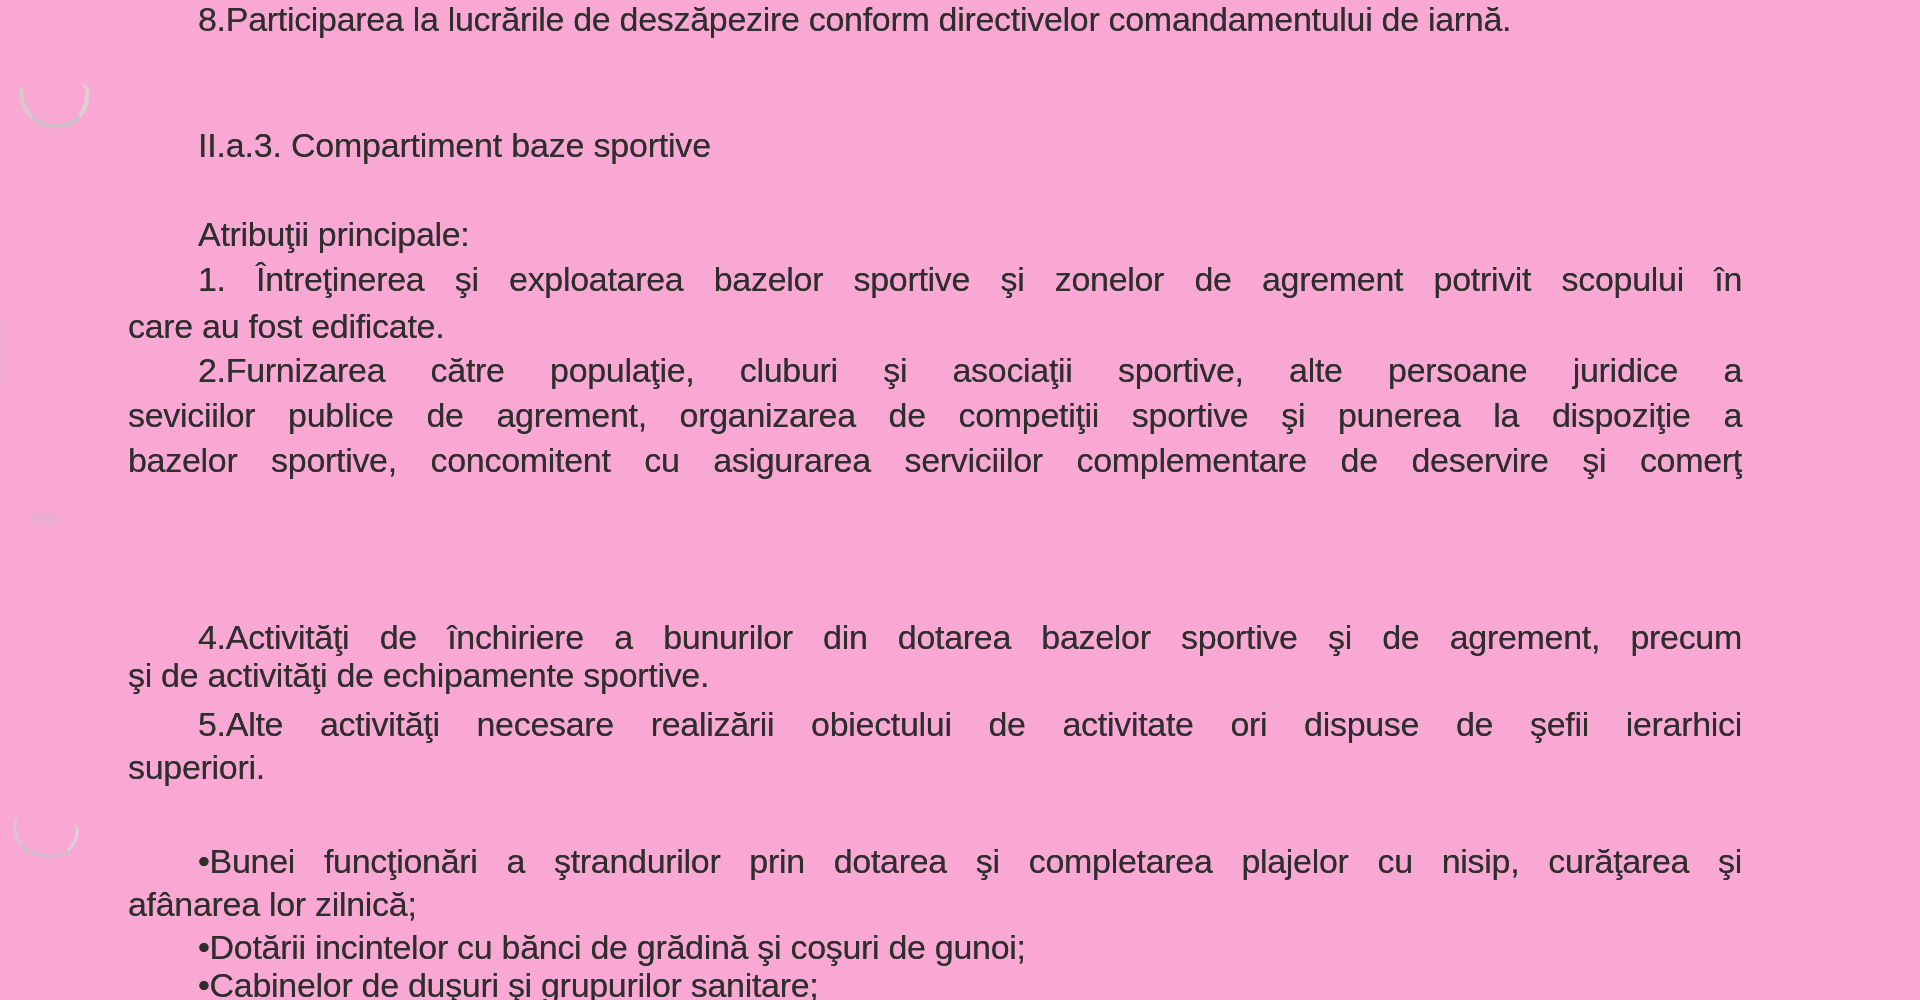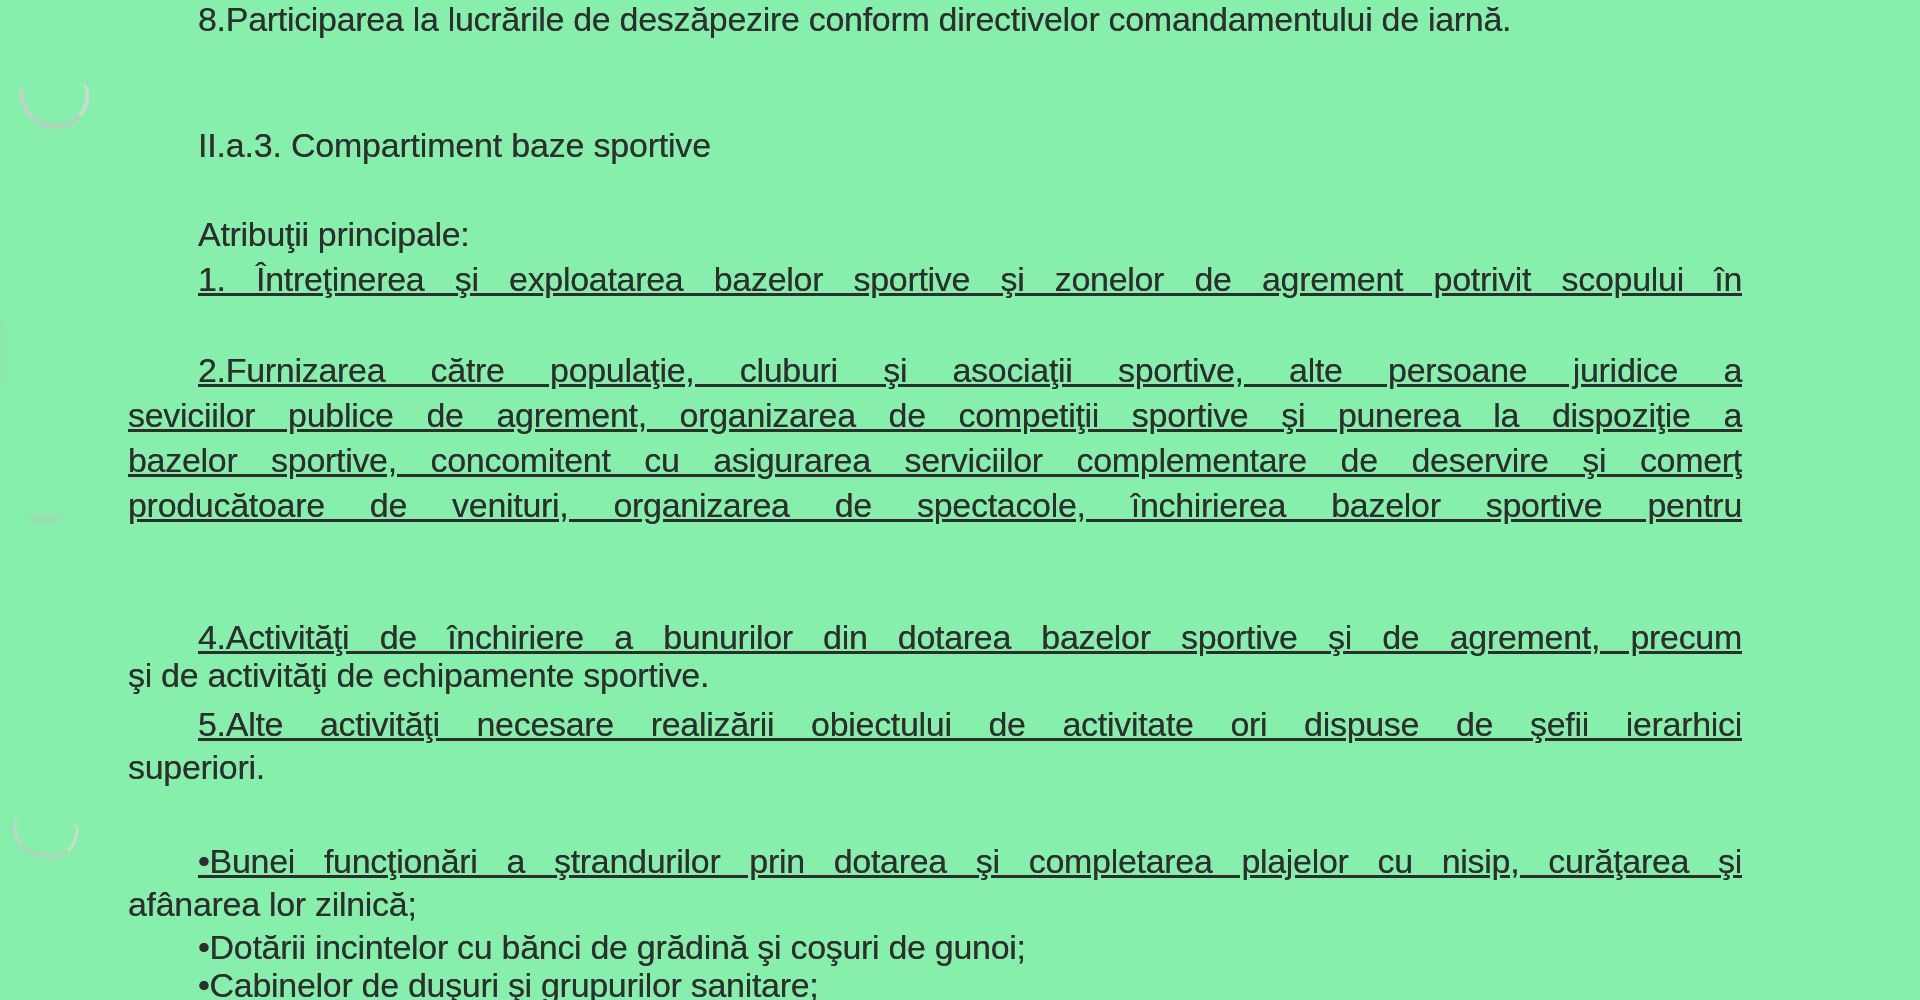--- a/index.html
+++ b/index.html
@@ -7,21 +7,21 @@
     padding: 0;
     width: 1920px;
     height: 1000px;
     overflow: hidden;
     background: #fdfdfc;
   }
   .page {
     position: relative;
     width: 1920px;
     height: 1000px;
-    background: #86efac;
+    background: #f9a8d4;
     font-family: "Liberation Sans", "DejaVu Sans", sans-serif;
     color: #2e2e2e;
   }
   .textblock {
     position: absolute;
     left: 128px;
     width: 1614px;
     top: 0;
     height: 1000px;
   }
@@ -33,21 +33,20 @@
     line-height: 34px;
     letter-spacing: -0.3px;
     white-space: normal;
     color: #2e2e2e;
     text-shadow: 0 0 0.6px rgba(45,45,45,0.75);
   }
   .indent { padding-left: 70px; }
   .just {
     text-align: justify;
     text-align-last: justify;
-    text-decoration: underline;
   }
   .bold { font-weight: 400; letter-spacing: -0.2px; }
   
   .punch-mark {
     position: absolute;
     border: 4px solid #c6c6c6;
     border-top: none;
     border-radius: 6px 10px 30px 34px / 6px 10px 34px 36px;
     border-right-color: #d8d8d8;
     border-left-color: #cfcfcf;
@@ -87,28 +86,28 @@
 
     <div class="ln indent" style="top:2px">8.Participarea la lucrările de deszăpezire conform directivelor comandamentului de iarnă.</div>
 
 
     <div class="ln indent bold" style="top:128px">II.a.3. Compartiment baze sportive</div>
 
     <div class="ln indent" style="top:217px">Atribuţii principale:</div>
 
     <div class="ln indent just" style="top:262px">1. Întreţinerea şi exploatarea bazelor sportive şi zonelor de agrement potrivit scopului în</div>
 
+    <div class="ln" style="top:309px">care au fost edificate.</div>
 
     <div class="ln indent just" style="top:353px">2.Furnizarea către populaţie, cluburi şi asociaţii sportive, alte persoane juridice a</div>
 
     <div class="ln just" style="top:398px">seviciilor publice de agrement, organizarea de competiţii sportive şi punerea la dispoziţie a</div>
 
     <div class="ln just" style="top:443px">bazelor sportive, concomitent cu asigurarea serviciilor complementare de deservire şi comerţ</div>
 
-    <div class="ln just" style="top:488px">producătoare de venituri, organizarea de spectacole, închirierea bazelor sportive pentru</div>
 
 
 
     <div class="ln indent just" style="top:620px">4.Activităţi de închiriere a bunurilor din dotarea bazelor sportive şi de agrement, precum</div>
 
     <div class="ln" style="top:658px">şi de activităţi de echipamente sportive.</div>
 
     <div class="ln indent just" style="top:707px">5.Alte activităţi necesare realizării obiectului de activitate ori dispuse de şefii ierarhici</div>
 
     <div class="ln" style="top:750px">superiori.</div>

